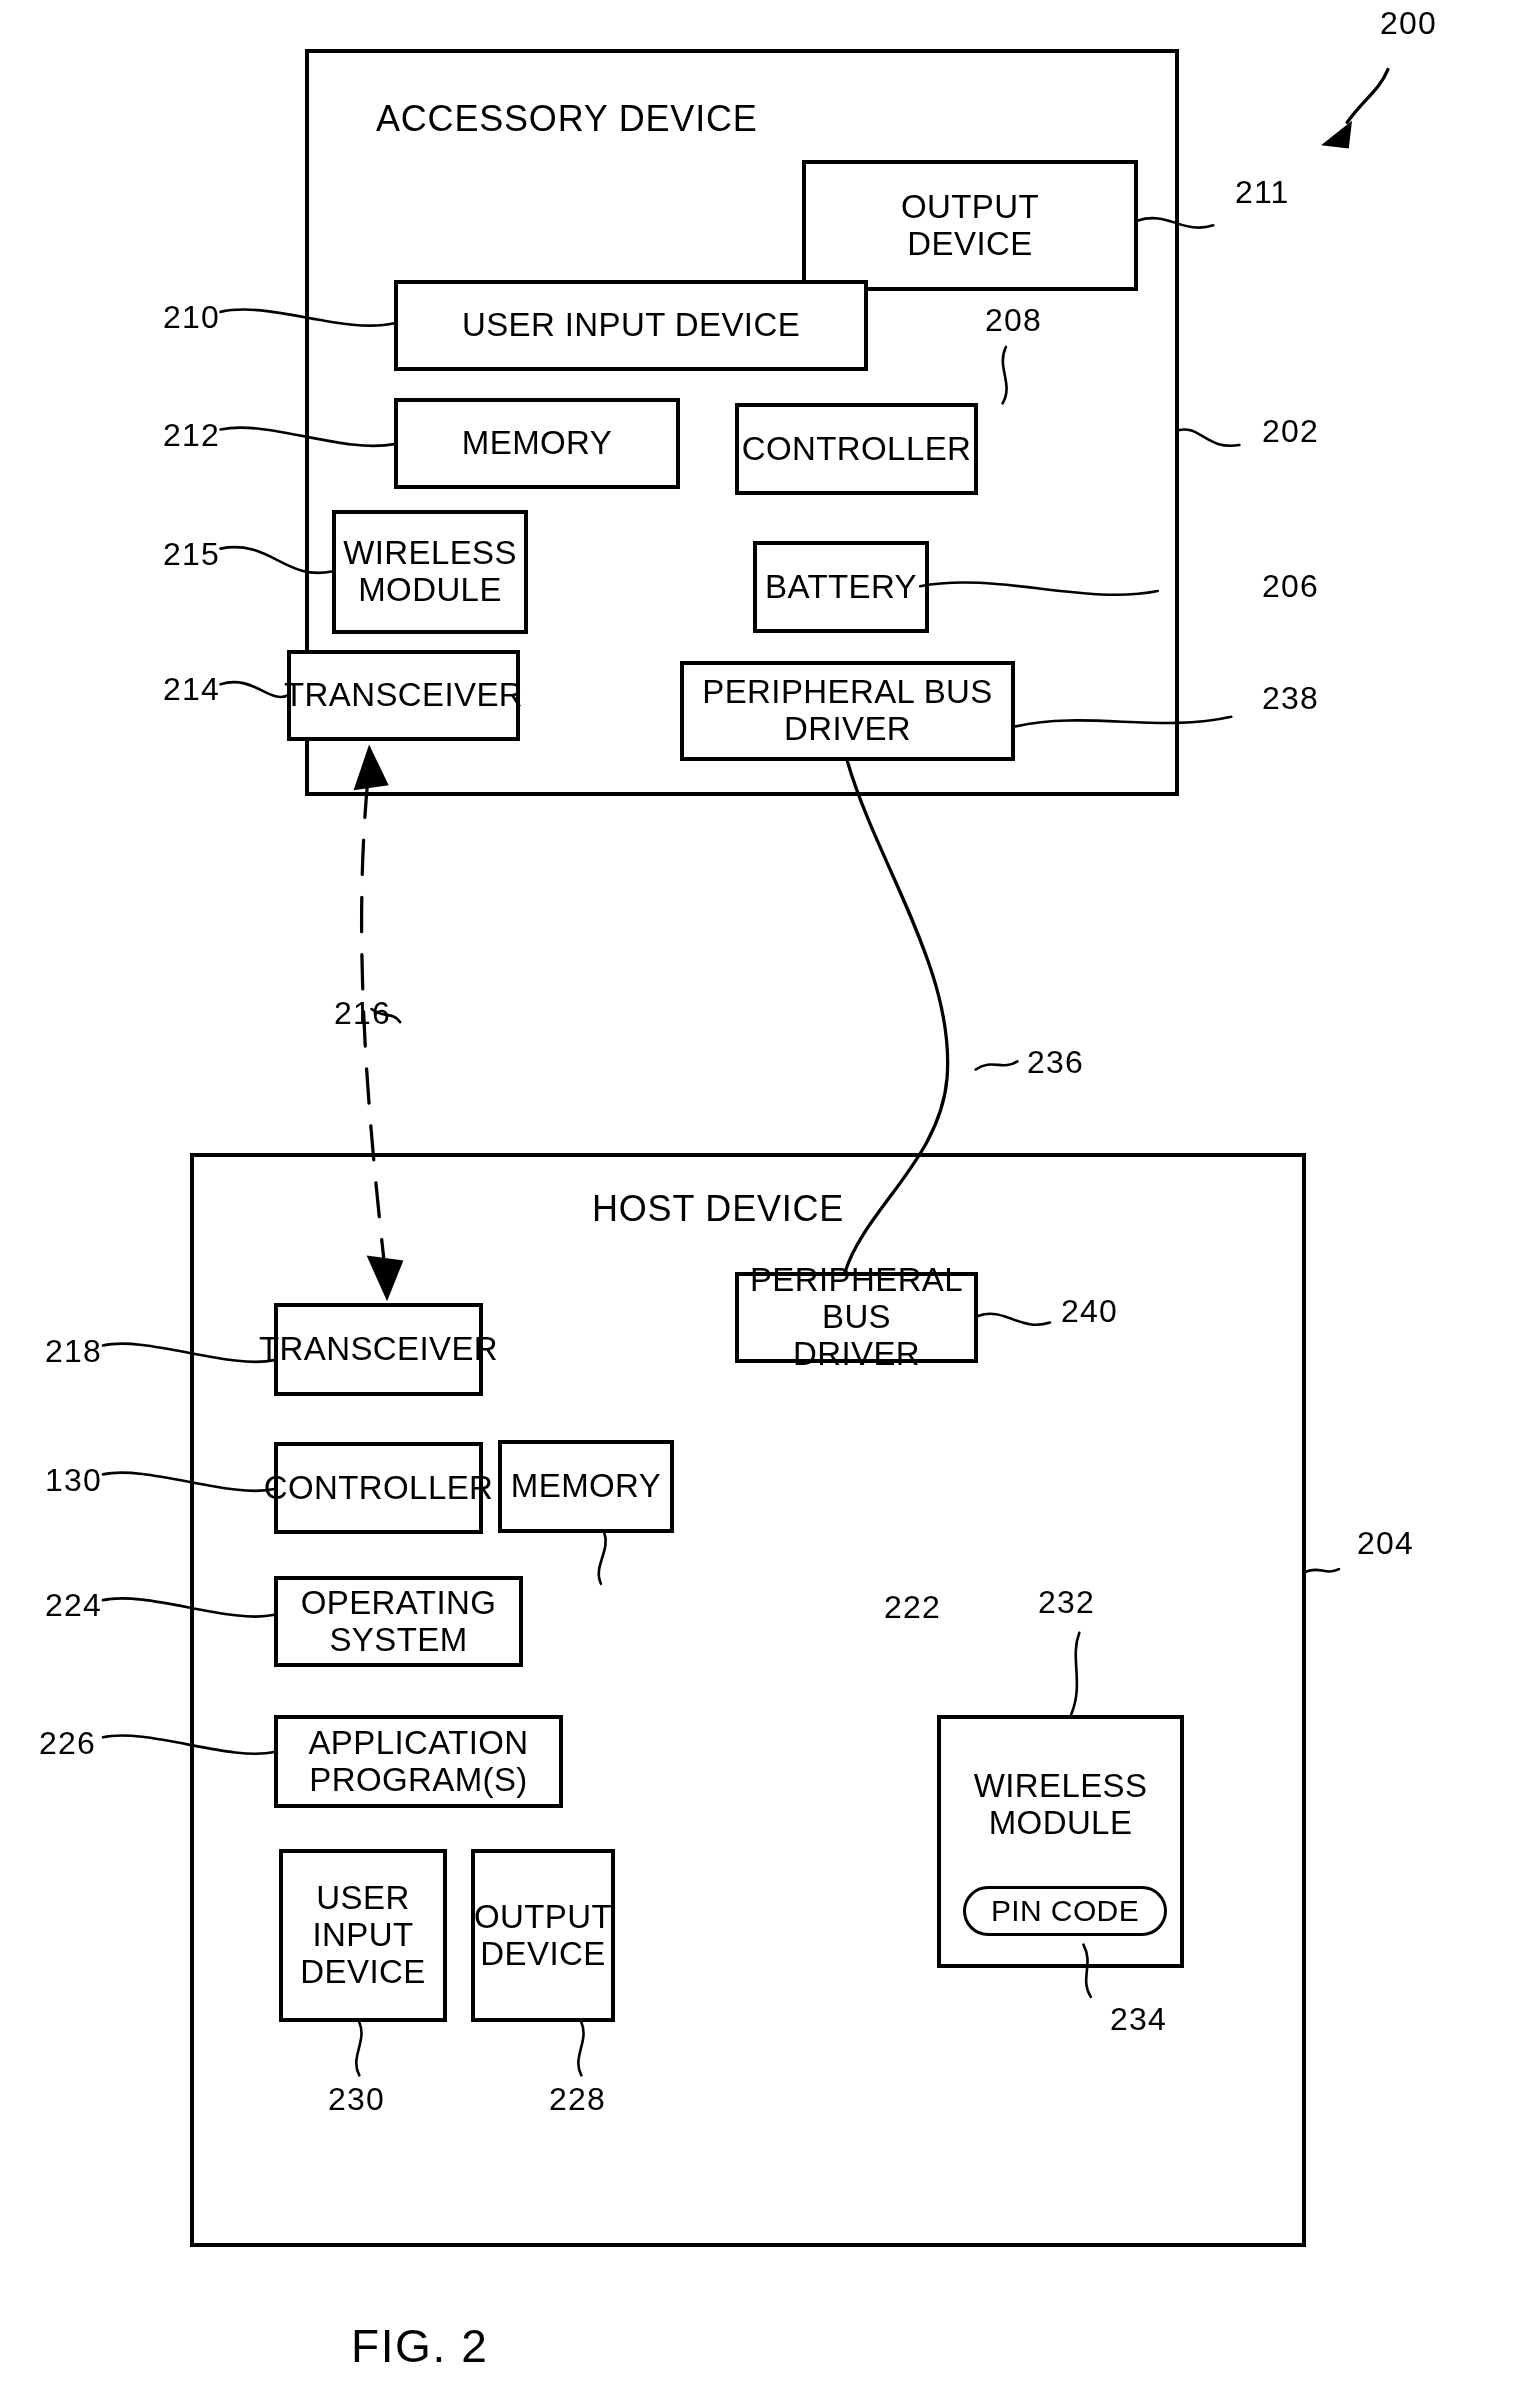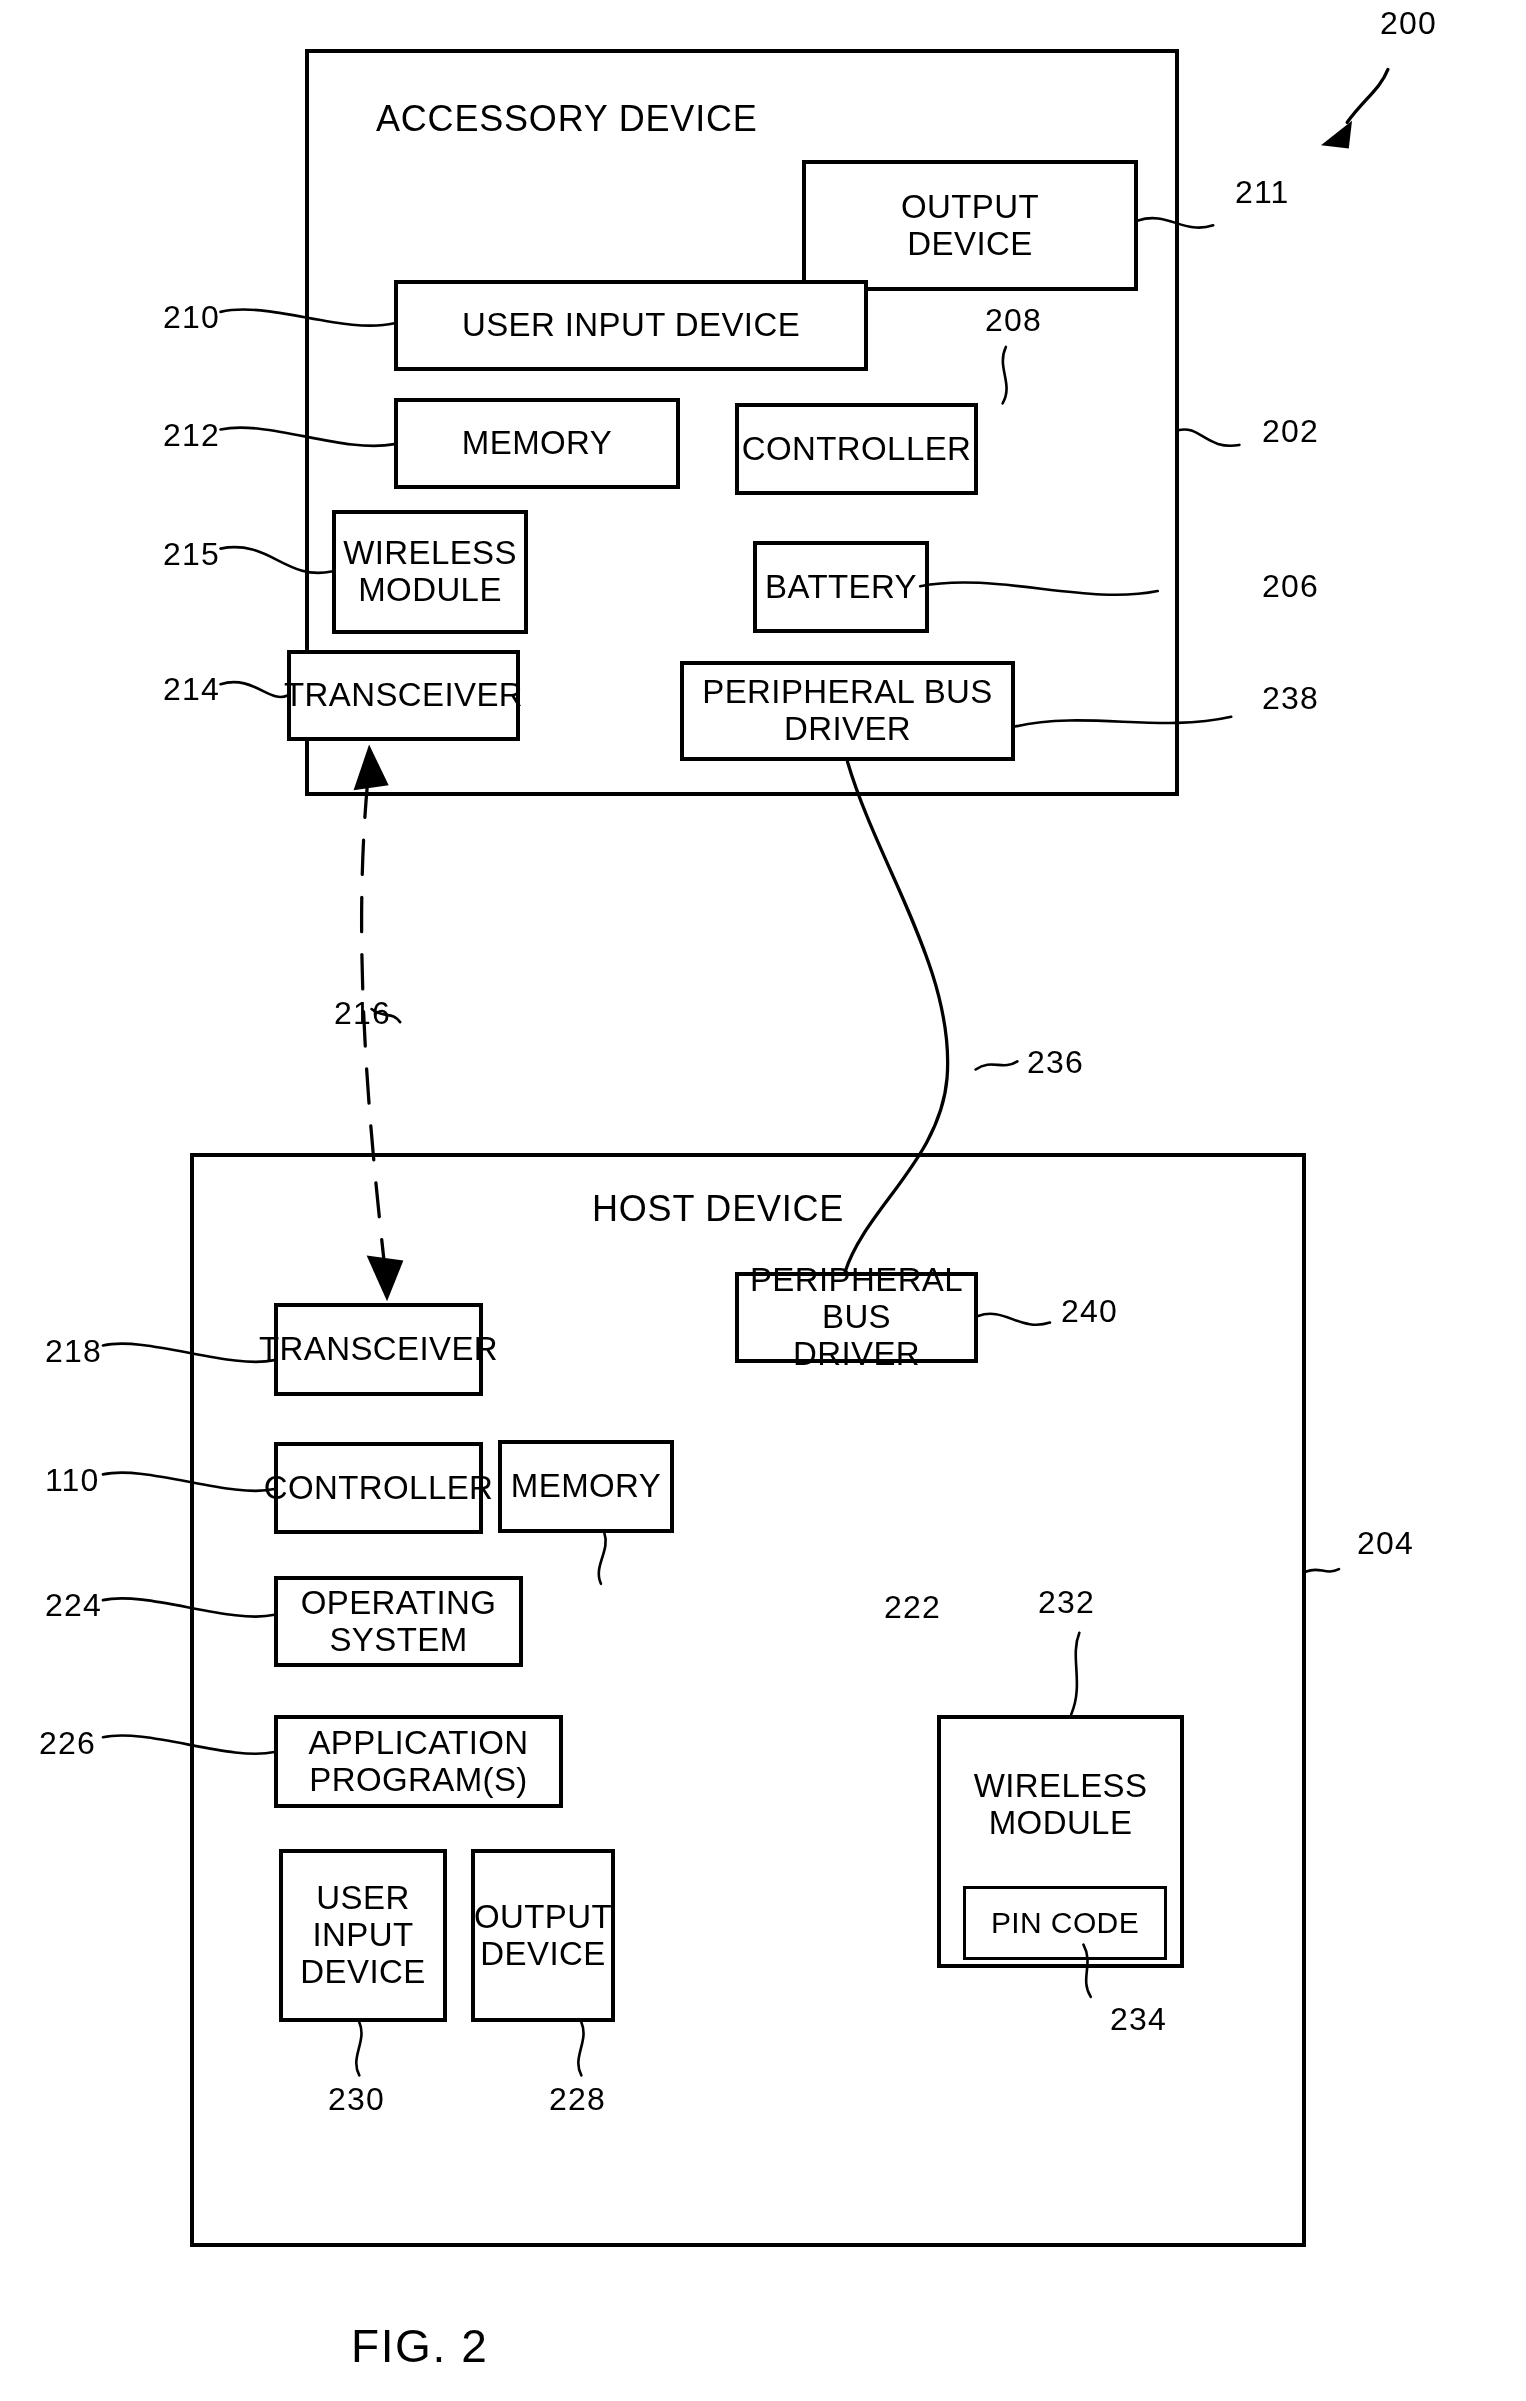--- a/index.html
+++ b/index.html
@@ -143,26 +143,26 @@
   <div class="comp" style="left:279px; top:1849px; width:168px; height:173px;">USER
 INPUT
 DEVICE</div>
 
   <div class="comp" style="left:471px; top:1849px; width:144px; height:173px;">OUTPUT
 DEVICE</div>
 
   <div class="comp" style="left:937px; top:1715px; width:247px; height:253px; display:block; padding:0;">
     <div style="position:absolute; left:0; right:0; top:49px; text-align:center; font-size:33px; line-height:1.12; white-space:pre-line;">WIRELESS
 MODULE</div>
-    <div class="comp sub" style="left:22px; top:167px; width:204px; height:74px;">PIN CODE</div>
+    <div class="comp sub" style="left:22px; top:167px; width:204px; height:50px;border-radius:26px;">PIN CODE</div>
   </div>
 
   <div class="ref" style="left:1061px; top:1293px;">240</div>
   <div class="ref" style="left:45px; top:1333px;">218</div>
-  <div class="ref" style="left:45px; top:1462px;">110</div>
+  <div class="ref" style="left:45px; top:1462px;">130</div>
   <div class="ref" style="left:1357px; top:1525px;">204</div>
   <div class="ref" style="left:45px; top:1587px;">224</div>
   <div class="ref" style="left:884px; top:1589px;">222</div>
   <div class="ref" style="left:1038px; top:1584px;">232</div>
   <div class="ref" style="left:39px; top:1725px;text-align:right;">226</div>
   <div class="ref" style="left:1110px; top:2001px;">234</div>
   <div class="ref" style="left:328px; top:2081px;">230</div>
   <div class="ref" style="left:549px; top:2081px;">228</div>
 
   <div class="figlabel" style="left:351px; top:2319px;">FIG. 2</div>

